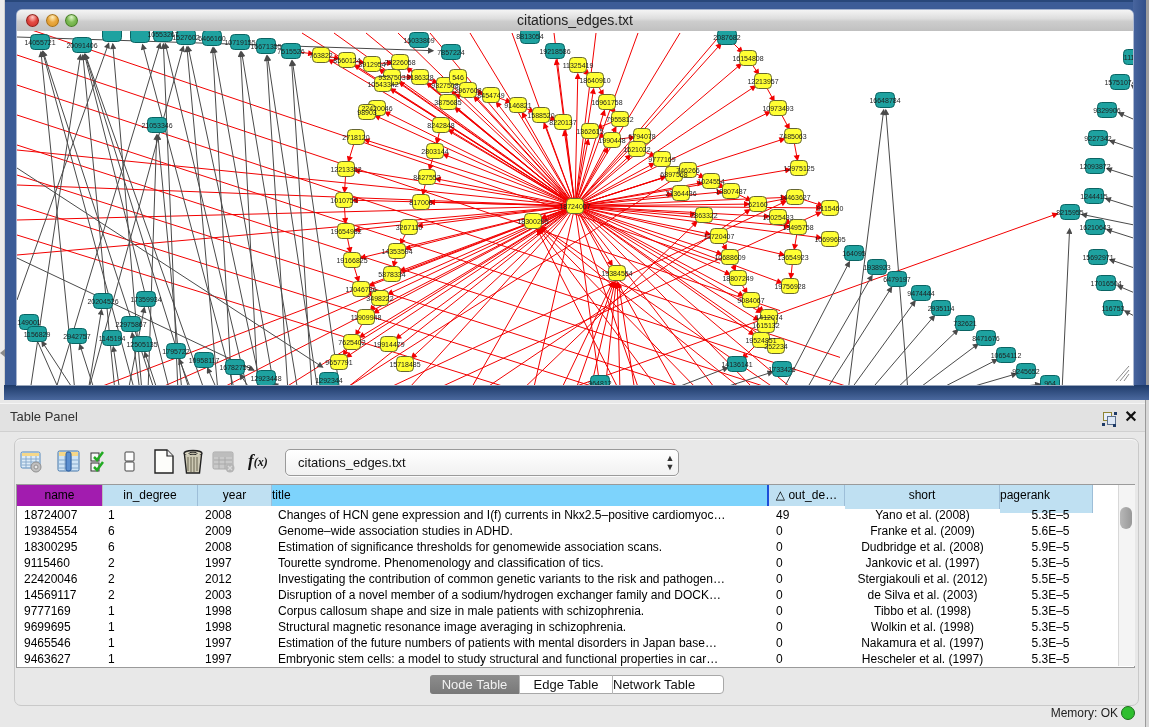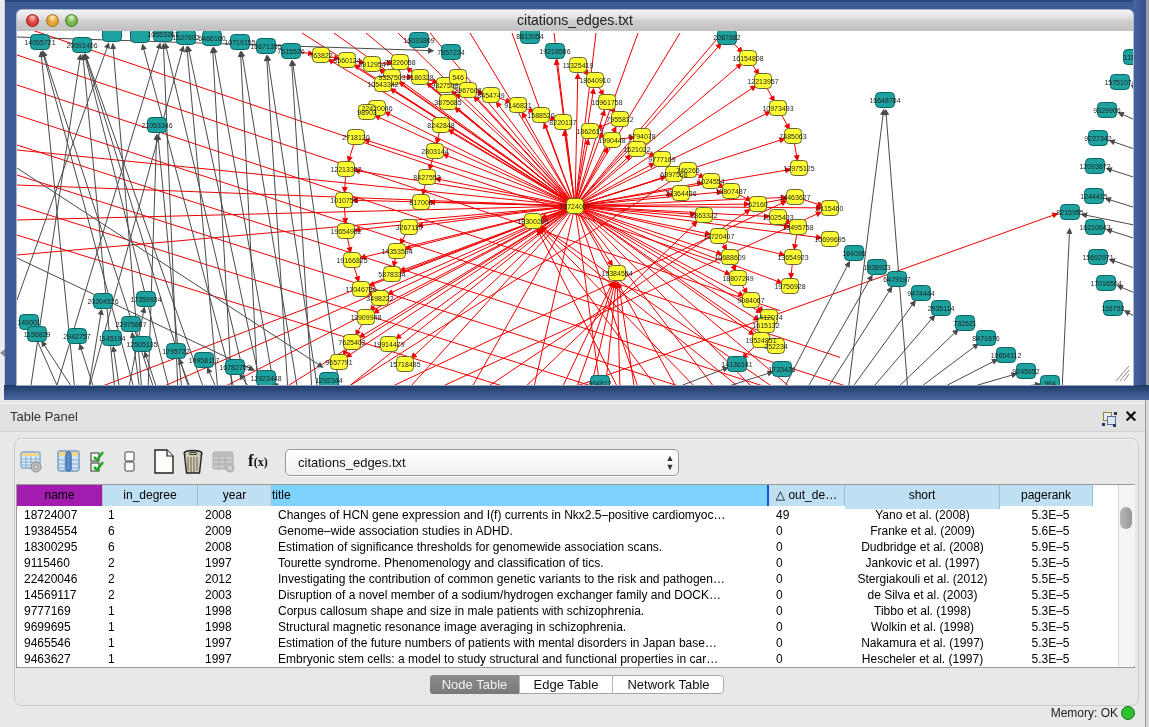--- a/index.html
+++ b/index.html
@@ -603,47 +603,47 @@
     <path d="M3.5 6 L5.5 24 h13 L20.5 6" fill="#cdc9b4" stroke="#222" stroke-width="1.4"></path>
     <path d="M7 8v14M10 8v15M13 8v15M16 8v14" stroke="#8f8b77" stroke-width="1.6"></path>
   </svg>
 <svg class="abs" style="left:212px;top:450px" width="26" height="24">
     <rect x="1" y="2" width="20" height="17" rx="1.5" fill="#c9c9c9" stroke="#a9a9a9"></rect>
     <rect x="2" y="3" width="18" height="4" fill="#bdbdbd"></rect>
     <path d="M2 10h18M2 14h18M7 7v12M13 7v12" stroke="#a9a9a9" stroke-width="1" fill="none"></path>
     <circle cx="18" cy="18" r="4.5" fill="#b5b5b5"></circle>
     <path d="M16 16 l4 4 M20 16 l-4 4" stroke="#d8d8d8" stroke-width="1.4"></path>
   </svg>
-<div class="abs" style="left:248px;top:451px;width:30px;height:22px;font-family:'Liberation Serif',serif;font-weight:bold;font-size:17px;color:#111">f<span style="font-size:12px">(x)</span></div>
+<div class="abs" style="left:248px;top:451px;width:30px;height:22px;font-family:'Liberation Serif',serif;font-style:italic;font-weight:bold;font-size:17px;color:#111">f<span style="font-size:12px">(x)</span></div>
 
 <div class="abs" style="left:285px;top:449px;width:394px;height:27px;box-sizing:border-box;border:1px solid #9a9a9a;border-radius:5px;background:linear-gradient(#ffffff,#f1f1f1);box-shadow:0 1px 0 rgba(255,255,255,.8)"></div>
 <div class="abs" style="left:298px;top:449px;height:27px;line-height:27px;font-size:13px;color:#111">citations_edges.txt</div>
 <div class="abs" style="left:662px;top:450px;width:16px;height:25px;color:#333;font-size:9px;line-height:9px;text-align:center">
     <div style="margin-top:4px">▲</div>
     <div>▼</div>
   </div>
 
 <div class="abs" style="left:16px;top:484px;width:1119px;height:184px;background:#fff;border:1px solid #9a9a9a;box-sizing:border-box"></div>
 <div style="position:absolute;left:17px;top:485px;width:86px;height:21px;background:#a21caf;border-right:1px solid #bdbdbd;box-sizing:border-box;font-size:12px;line-height:21px;text-align:center;white-space:nowrap;overflow:hidden">name</div>
 <div style="position:absolute;left:103px;top:485px;width:95px;height:21px;background:#bfe0f2;border-right:1px solid #9dbed8;box-sizing:border-box;font-size:12px;line-height:21px;text-align:center;white-space:nowrap;overflow:hidden">in_degree</div>
 <div style="position:absolute;left:198px;top:485px;width:74px;height:21px;background:#bfe0f2;border-right:1px solid #9dbed8;box-sizing:border-box;font-size:12px;line-height:21px;text-align:center;white-space:nowrap;overflow:hidden">year</div>
 <div style="position:absolute;left:272px;top:485px;width:497px;height:21px;background:#7dd3fc;border-right:2px solid #1d4ed8;box-sizing:border-box;font-size:12px;line-height:21px;text-align:left;white-space:nowrap;overflow:hidden">title</div>
 <div style="position:absolute;left:769px;top:485px;width:76px;height:21px;background:#bfe0f2;border-right:1px solid #9dbed8;box-sizing:border-box;font-size:12px;line-height:21px;text-align:center;white-space:nowrap;overflow:hidden">△ out_de…</div>
 <div style="position:absolute;left:845px;top:485px;width:155px;height:24px;background:#bfe0f2;border-right:1px solid #9dbed8;box-sizing:border-box;font-size:12px;line-height:21px;text-align:center;white-space:nowrap;overflow:hidden">short</div>
-<div style="position:absolute;left:1000px;top:485px;width:93px;height:21px;background:#bfe0f2;border-right:1px solid #9dbed8;box-sizing:border-box;font-size:12px;line-height:21px;text-align:center;white-space:nowrap;overflow:hidden">pagerank</div>
+<div style="position:absolute;left:1000px;top:485px;width:93px;height:28px;background:#bfe0f2;border-right:1px solid #9dbed8;box-sizing:border-box;font-size:12px;line-height:21px;white-space:nowrap;overflow:hidden">pagerank</div>
 <div style="position:absolute;left:24px;width:90px;top:507px;line-height:16px;font-size:12px;text-align:left;white-space:nowrap;overflow:hidden;">18724007<br>19384554<br>18300295<br>9115460<br>22420046<br>14569117<br>9777169<br>9699695<br>9465546<br>9463627</div>
 <div style="position:absolute;left:108px;width:90px;top:507px;line-height:16px;font-size:12px;text-align:left;white-space:nowrap;overflow:hidden;">1<br>6<br>6<br>2<br>2<br>2<br>1<br>1<br>1<br>1</div>
 <div style="position:absolute;left:205px;width:65px;top:507px;line-height:16px;font-size:12px;text-align:left;white-space:nowrap;overflow:hidden;">2008<br>2009<br>2008<br>1997<br>2012<br>2003<br>1998<br>1998<br>1997<br>1997</div>
 <div style="position:absolute;left:278px;width:492px;top:507px;line-height:16px;font-size:12px;text-align:left;white-space:nowrap;overflow:hidden;">Changes of HCN gene expression and I(f) currents in Nkx2.5–positive cardiomyoc…<br>Genome–wide association studies in ADHD.<br>Estimation of significance thresholds for genomewide association scans.<br>Tourette syndrome. Phenomenology and classification of tics.<br>Investigating the contribution of common genetic variants to the risk and pathogen…<br>Disruption of a novel member of a sodium/hydrogen exchanger family and DOCK…<br>Corpus callosum shape and size in male patients with schizophrenia.<br>Structural magnetic resonance image averaging in schizophrenia.<br>Estimation of the future numbers of patients with mental disorders in Japan base…<br>Embryonic stem cells: a model to study structural and functional properties in car…</div>
 <div style="position:absolute;left:776px;width:66px;top:507px;line-height:16px;font-size:12px;text-align:left;white-space:nowrap;overflow:hidden;">49<br>0<br>0<br>0<br>0<br>0<br>0<br>0<br>0<br>0</div>
 <div style="position:absolute;left:845px;width:155px;top:507px;line-height:16px;font-size:12px;text-align:center;white-space:nowrap;overflow:hidden;">Yano et al. (2008)<br>Franke et al. (2009)<br>Dudbridge et al. (2008)<br>Jankovic et al. (1997)<br>Stergiakouli et al. (2012)<br>de Silva et al. (2003)<br>Tibbo et al. (1998)<br>Wolkin et al. (1998)<br>Nakamura et al. (1997)<br>Hescheler et al. (1997)</div>
 <div style="position:absolute;left:1008px;width:85px;top:507px;line-height:16px;font-size:12px;text-align:center;white-space:nowrap;overflow:hidden;">5.3E–5<br>5.6E–5<br>5.9E–5<br>5.3E–5<br>5.5E–5<br>5.3E–5<br>5.3E–5<br>5.3E–5<br>5.3E–5<br>5.3E–5</div>
 
 <div class="abs" style="left:1118px;top:485px;width:16px;height:181px;background:#f4f4f4;border-left:1px solid #d8d8d8"></div>
 <div class="abs" style="left:1120px;top:507px;width:12px;height:22px;border-radius:6px;background:linear-gradient(90deg,#b8b8b8,#989898);"></div>
 
 <div class="abs" style="left:430px;top:675px;width:294px;height:19px;border:1px solid #a8a8a8;border-radius:4px;background:#fff;box-sizing:border-box"></div>
 <div class="abs" style="left:430px;top:675px;width:89px;height:19px;border-radius:3px 0 0 3px;background:linear-gradient(#8d8d8d,#787878);box-sizing:border-box;line-height:19px;text-align:center;font-size:13px;color:#f2f2f2">Node Table</div>
 <div class="abs" style="left:519px;top:675px;width:93px;height:19px;line-height:19px;text-align:center;font-size:13px;color:#111;border-left:1px solid #b5b5b5;box-sizing:border-box">Edge Table</div>
-<div class="abs" style="left:612px;top:675px;width:112px;height:19px;line-height:19px;text-align:center;font-size:13px;color:#111;border-left:1px solid #b5b5b5;box-sizing:border-box">Network Table</div>
+<div class="abs" style="left:612px;top:675px;width:112px;height:19px;line-height:19px;text-align:left;font-size:13px;color:#111;border-left:1px solid #b5b5b5;box-sizing:border-box">Network Table</div>
 
 <div class="abs" style="left:1030px;top:706px;width:88px;height:16px;font-size:12px;color:#222;text-align:right;white-space:nowrap">Memory: OK</div>
 <div class="abs" style="left:1121px;top:706px;width:12px;height:12px;border-radius:7px;background:#2fbf2f;border:1px solid #1c6e1c"></div>
 
 </body></html>

